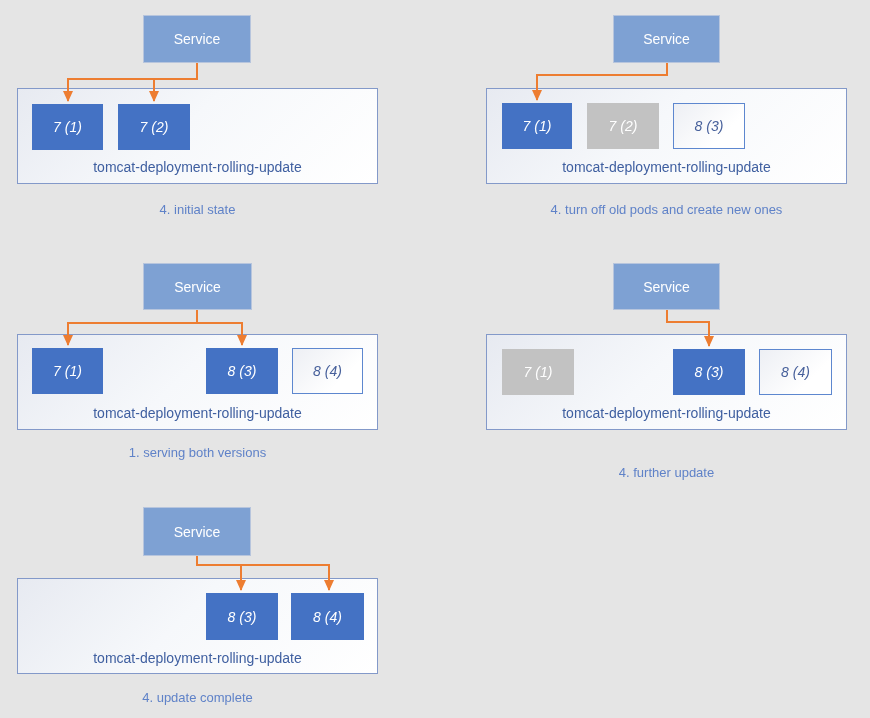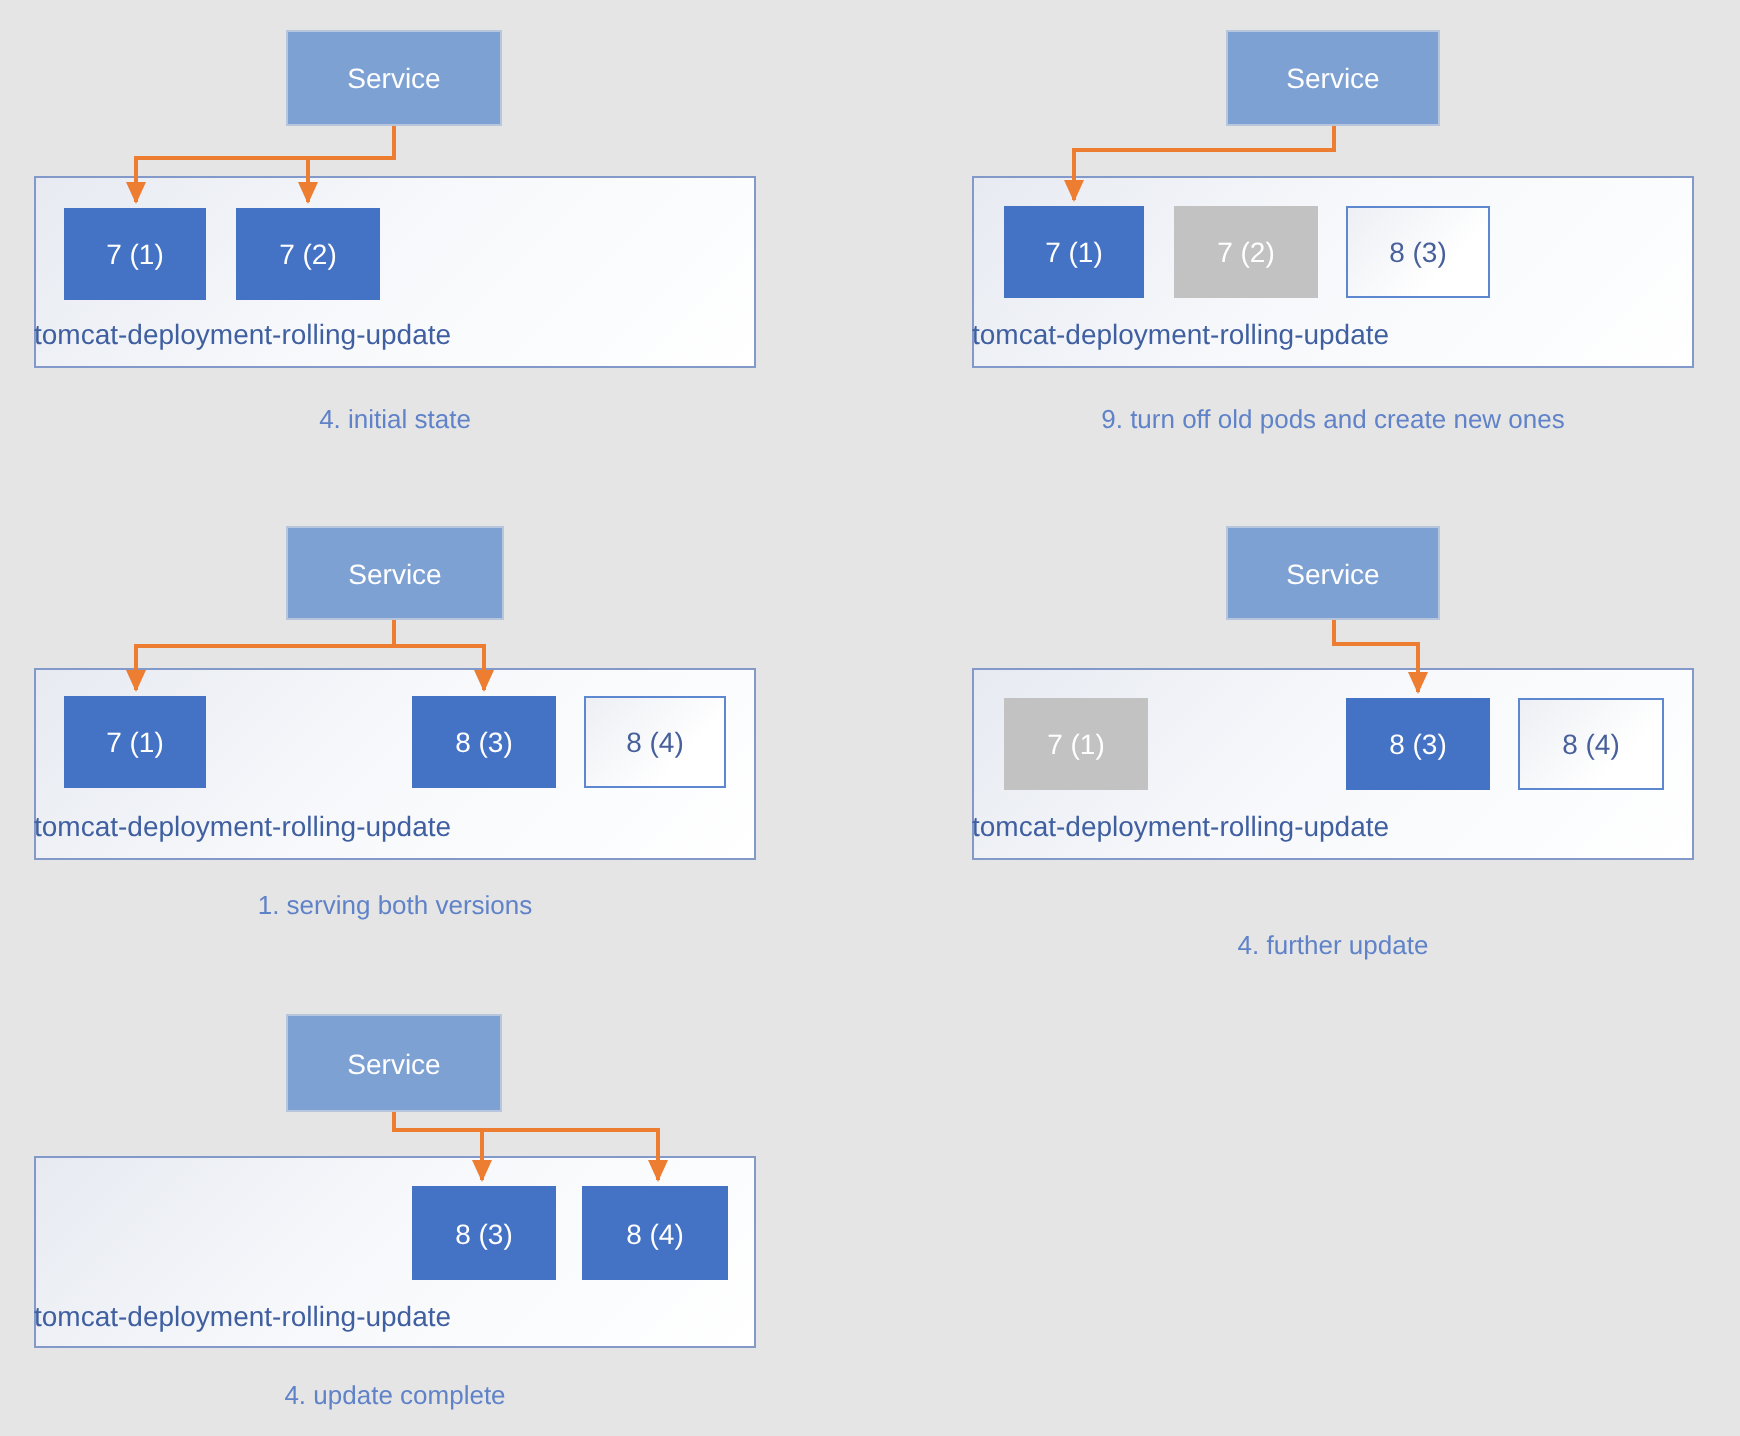--- a/index.html
+++ b/index.html
@@ -18,31 +18,32 @@
   }
   .depbox {
     position:absolute; z-index:1; box-sizing:border-box;
     border:1px solid var(--container-border, #8399C9);
     background: linear-gradient(135deg, #E7EAF1 0%, #F6F8FB 45%, #ffffff 100%);
   }
   .pod {
     position:absolute; z-index:2; box-sizing:border-box;
     display:flex; align-items:center; justify-content:center;
     font-size:14px;
+    font-style:italic;
   }
   .pod.active  { background: var(--pod-active, #4472C4); color:#ffffff; }
   .pod.stopped { background: var(--pod-stopped, #C2C2C2); color:#ffffff; }
   .pod.new {
     background: linear-gradient(135deg, #EDEFF4 0%, #ffffff 70%);
     border:1.5px solid var(--pod-new-border, #5D87CF);
     color: var(--pod-new-text, #47609B);
   }
   .deplabel {
     position:absolute; z-index:2; height:24px; line-height:24px;
-    text-align:left; font-size:14px;
+    text-align:center; font-size:14px;
     color: var(--deployment-text, #3F5FA0);
   }
   .caption {
     position:absolute; z-index:2; height:16px; line-height:16px;
     text-align:center; font-size:13px;
     color: var(--caption-text, #5F82C8);
   }
   #connectors { position:absolute; left:0; top:0; z-index:3; pointer-events:none; }
 
   
@@ -116,21 +117,21 @@
     <div class="caption d1-caption">4. initial state</div>
   </div>
 
   <div>
     <div class="service d2-service">Service</div>
     <div class="depbox d2-box"></div>
     <div class="pod active d2-p1">7 (1)</div>
     <div class="pod stopped d2-p2">7 (2)</div>
     <div class="pod new d2-p3">8 (3)</div>
     <div class="deplabel d2-label">tomcat-deployment-rolling-update</div>
-    <div class="caption d2-caption">9. turn off old pods and create new ones</div>
+    <div class="caption d2-caption">4. turn off old pods and create new ones</div>
   </div>
 
   <div>
     <div class="service d3-service">Service</div>
     <div class="depbox d3-box"></div>
     <div class="pod active d3-p1">7 (1)</div>
     <div class="pod active d3-p2">8 (3)</div>
     <div class="pod new d3-p3">8 (4)</div>
     <div class="deplabel d3-label">tomcat-deployment-rolling-update</div>
     <div class="caption d3-caption">1. serving both versions</div>

